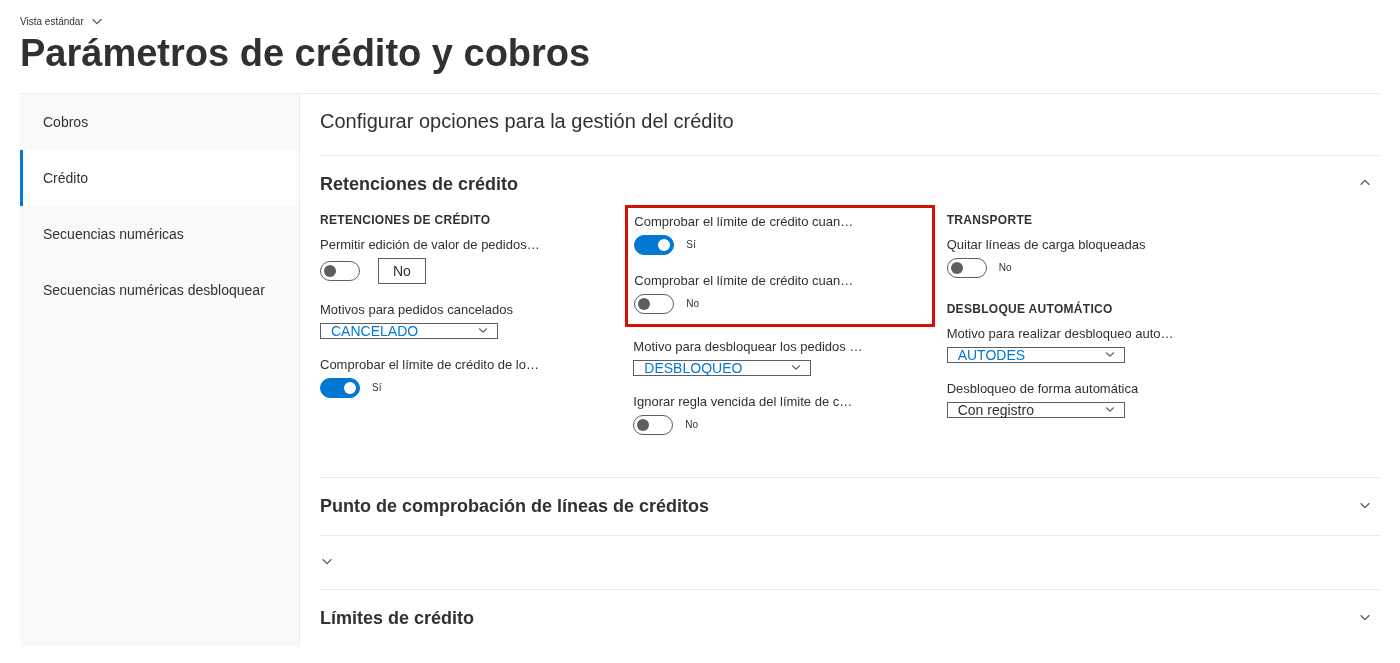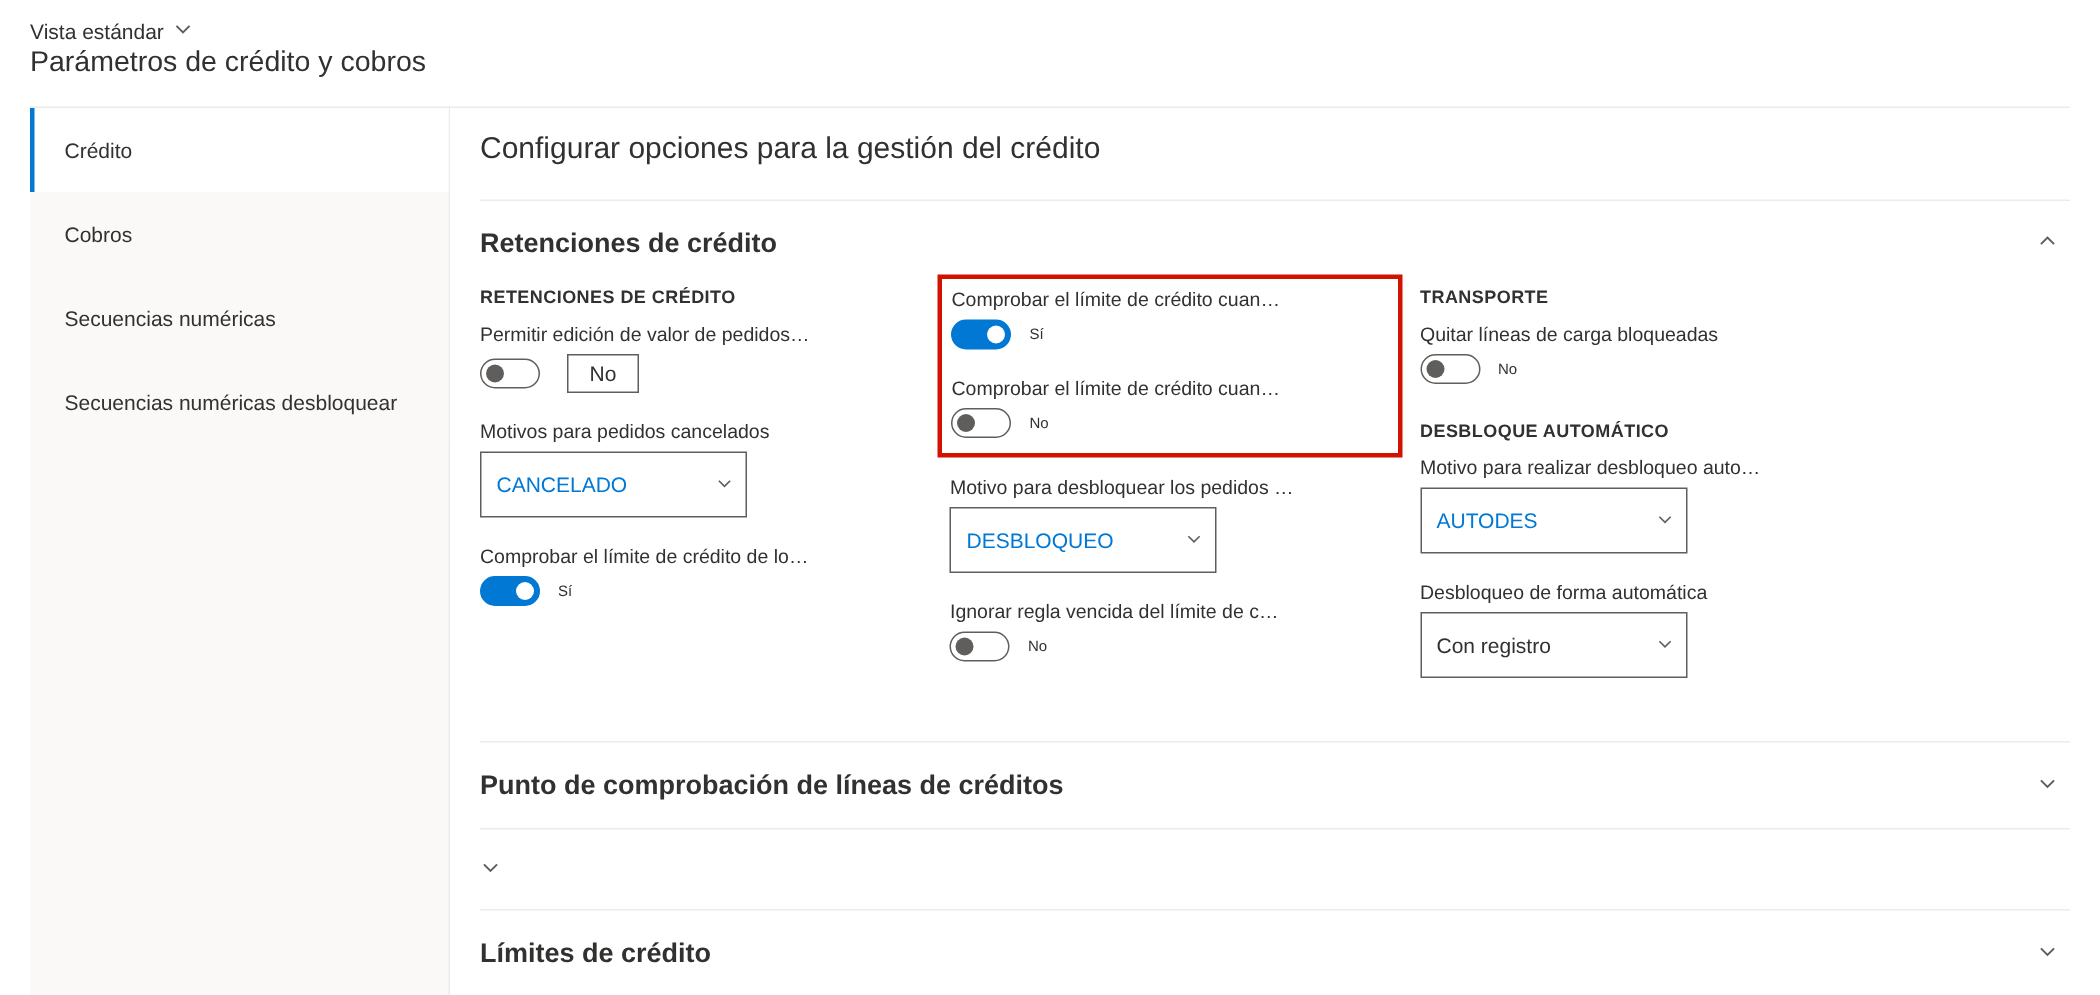--- a/index.html
+++ b/index.html
@@ -6,24 +6,24 @@
   body {
     font-family: "Segoe UI", Arial, sans-serif;
     font-size: 14px;
     color: #323130;
     background: #fff;
     width: 1400px;
   }
   .header { padding: 12px 20px 18px 20px; }
   .view-selector {
     display: inline-flex; align-items: center; gap: 6px;
-    font-size: 14px; color: #323130; cursor: pointer;
+    font-size: 10px; color: #323130; cursor: pointer;
   }
   .page-title {
-    font-size: 19px; font-weight: 400; margin-top: 2px;
+    font-size: 38px; font-weight: 700; margin-top: 2px;
   }
   .content-area {
     display: flex;
     padding: 0 20px 0 20px;
   }
   .sidebar {
     width: 280px; flex-shrink: 0;
     border-top: 1px solid #edebe9;
     border-right: 1px solid #edebe9;
     background: #faf9f8;
@@ -86,21 +86,21 @@
   }
   .toggle.on { background: #0078d4; border-color: #0078d4; }
   .toggle.on .knob { left: auto; right: 3px; background: #fff; }
   .toggle-text { font-size: 10px; }
   .value-box {
     display: inline-block; border: 1px solid #605e5c;
     padding: 4px 14px; font-size: 14px; margin-left: 6px;
   }
   .select {
     display: flex; align-items: center; justify-content: space-between;
-    border: 1px solid #605e5c; height: 44px;
+    border: 1px solid #605e5c; height: 16px;
     padding: 0 8px 0 10px; width: 178px; cursor: pointer;
     font-size: 14px; color: #0078d4;
   }
   .select.black { color: #323130; }
   .chevron { font-size: 11px; color: #605e5c; }
   .up-chevron svg, .down-chevron svg { width: 14px; height: 14px; fill: none; stroke: #605e5c; stroke-width: 1.5; }
   .highlight-box {
     border: 3px solid #d21200;
     padding: 6px 10px 8px 6px;
     margin: -8px -12px 12px -8px;
@@ -117,25 +117,25 @@
           <path d="M3 6l5 5 5-5"></path>
         </svg>
     </span>
   </div>
   <h1 class="page-title">Parámetros de crédito y cobros</h1>
 </div>
 
 <div class="content-area">
 
   <nav class="sidebar">
+    <div class="sidebar-item">
+      <span>Cobros</span>
+    </div>
     <div class="sidebar-item active">
       <span>Crédito</span>
-    </div>
-    <div class="sidebar-item">
-      <span>Cobros</span>
     </div>
     <div class="sidebar-item">
       <span>Secuencias numéricas</span>
     </div>
     <div class="sidebar-item">
       <span>Secuencias numéricas desbloquear</span>
     </div>
   </nav>
 
   <main class="main">

